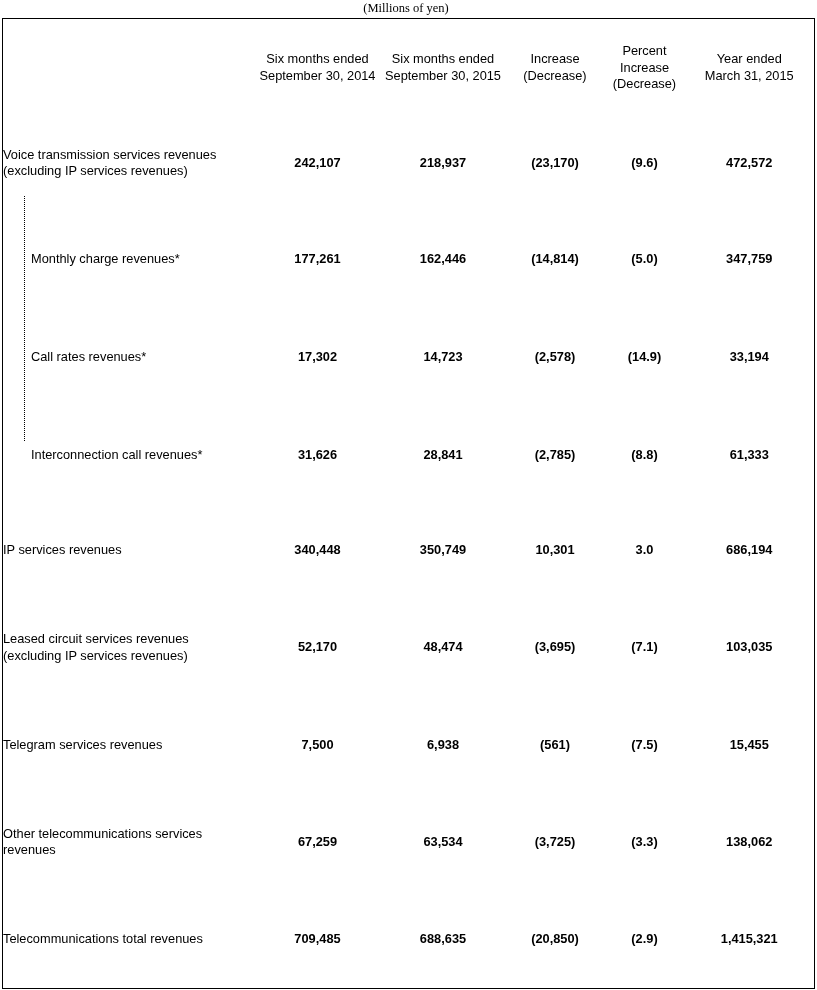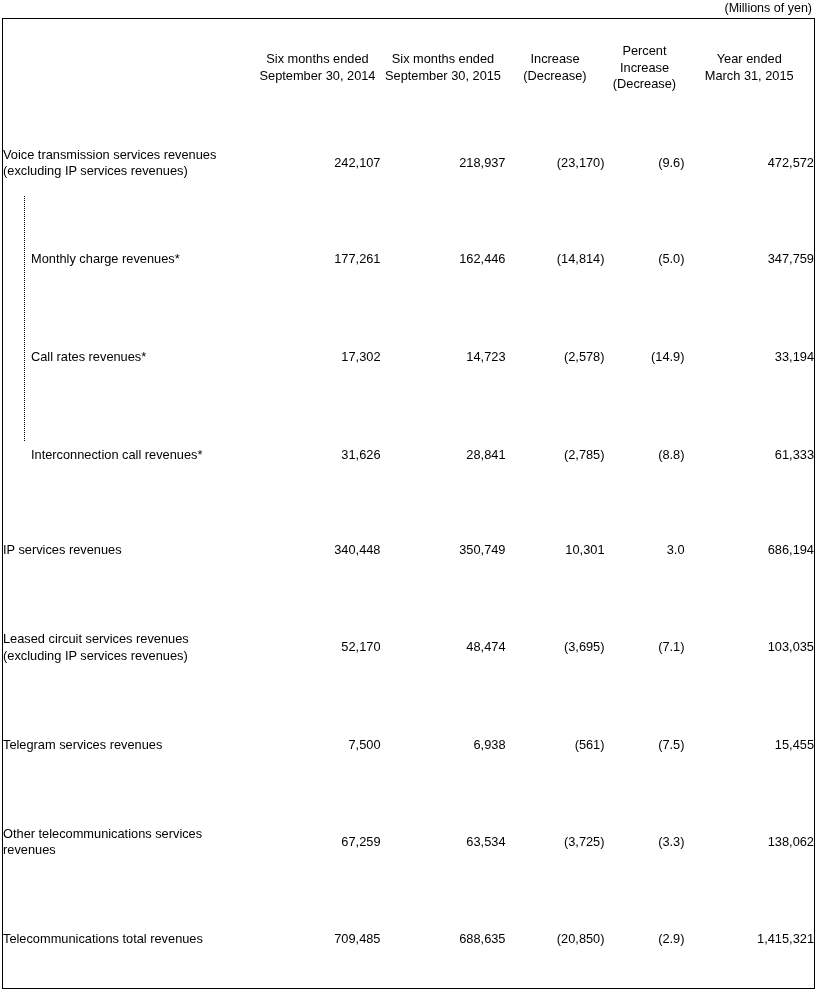--- a/index.html
+++ b/index.html
@@ -15,24 +15,25 @@
     position: relative;
     overflow: hidden;
   }
 
   
   .units-caption {
     position: absolute;
     top: 1px;
     left: 0;
     width: 812px;
-    text-align: right;
+    text-align: center;
     font-size: 12.5px;
     line-height: 15px;
     white-space: nowrap;
+    font-family: Liberation Serif, serif;
   }
 
   
   .tbl-wrap {
     position: absolute;
     left: 2px;
     top: 18px;
     width: 812px;
     height: 952px;
   }
@@ -60,22 +61,23 @@
   col.c-e     { width: 130px; }
 
   
   .lbl {
     padding-left: 14px;
     padding-right: 6px;
     text-align: left;
   }
   .num {
     padding-right: 16px;
-    text-align: right;
+    text-align: center;
     white-space: nowrap;
+    font-weight: bold;
   }
   .hd {
     text-align: center;
     font-size: 11.6px;
     line-height: 1.28;
     padding: 2px 4px;
   }
   .bb-solid   { border-bottom: 1px solid #000; }
   .bb-dot     { border-bottom: 1px dotted #000; }
 

